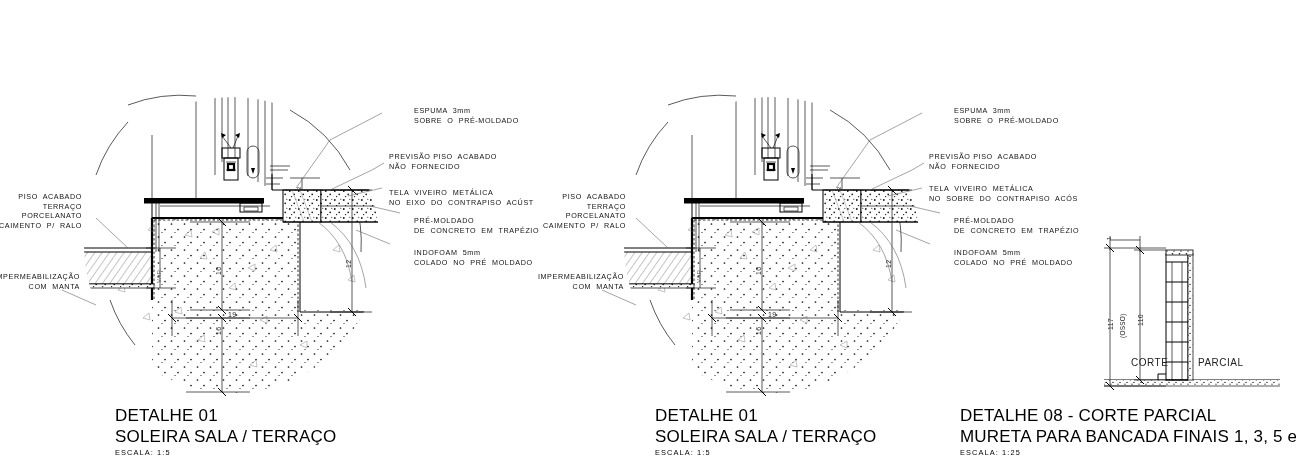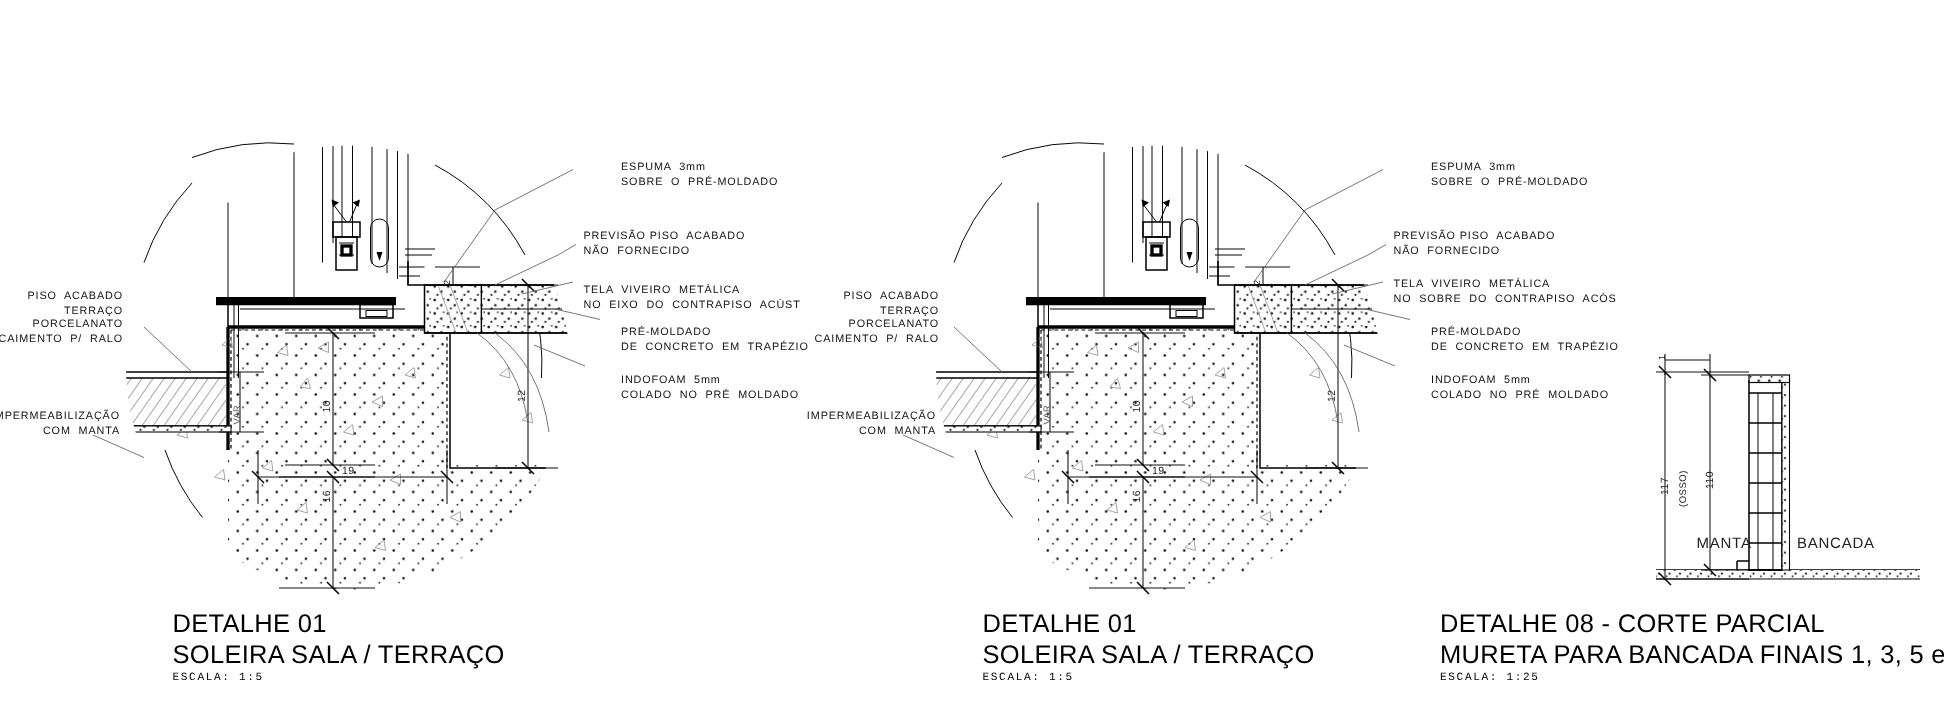--- a/index.html
+++ b/index.html
@@ -11,21 +11,21 @@
   
   .note{position:absolute;font-size:7.2px;letter-spacing:.6px;line-height:9.6px;
         white-space:pre;color:#111;font-family:"Liberation Sans",sans-serif;}
   .note.r{text-align:right;}
   .dim{position:absolute;font-size:7px;letter-spacing:.3px;color:#222;white-space:nowrap;}
   .dim.v{transform-origin:0 0;transform:rotate(-90deg);}
 
   
   .title{position:absolute;}
   .title .l1,.title .l2{font-size:17px;letter-spacing:.2px;line-height:21px;white-space:nowrap;}
-  .title .esc{font-size:7.4px;letter-spacing:1.1px;margin-top:1px;white-space:nowrap;font-family:Liberation Mono, monospace;}
+  .title .esc{font-size:7.4px;letter-spacing:1.1px;margin-top:1px;white-space:nowrap;}
   .thick{background:#000;}
 
   svg{position:absolute;left:0;top:0;overflow:visible;}
   .s-thin{stroke:#000;stroke-width:.65;fill:none;}
   .s-med{stroke:#000;stroke-width:1;fill:none;}
   .s-thick{stroke:#000;stroke-width:2.2;fill:none;}
   .s-gray{stroke:#9a9a9a;stroke-width:.6;fill:none;}
   .s-lead{stroke:#666;stroke-width:.6;fill:none;}
   .s-dim{stroke:#111;stroke-width:.7;fill:none;}
   .f-blk{fill:#000;}
@@ -490,22 +490,22 @@
       <path d="M 30 236 L 30 250"></path>
       <path d="M 60 236 L 60 252"></path>
     </g>
   </svg>
 
   <div class="dim v" style="left:27px;top:330px;">117</div>
   <div class="dim v" style="left:39px;top:338px;font-size:6.4px;">(OSSO)</div>
   <div class="dim v" style="left:57px;top:326px;">110</div>
   <div class="dim v" style="left:26px;top:240px;font-size:6px;">1</div>
 
-  <div class="dim" style="left:51px;top:357px;font-size:10px;letter-spacing:.5px;">MANTA</div>
-  <div class="dim" style="left:118px;top:357px;font-size:10px;letter-spacing:.5px;">BANCADA</div>
+  <div class="dim" style="left:51px;top:357px;font-size:10px;letter-spacing:.5px;">CORTE</div>
+  <div class="dim" style="left:118px;top:357px;font-size:10px;letter-spacing:.5px;">PARCIAL</div>
 
   <div class="title" style="left:-120px;top:405px;">
     <div class="l1">DETALHE 08 - CORTE PARCIAL</div>
     <div class="l2">MURETA PARA BANCADA FINAIS 1, 3, 5 e 7</div>
     <div class="esc">ESCALA:  1:25</div>
   </div>
 </div>
 
 </div>
 

